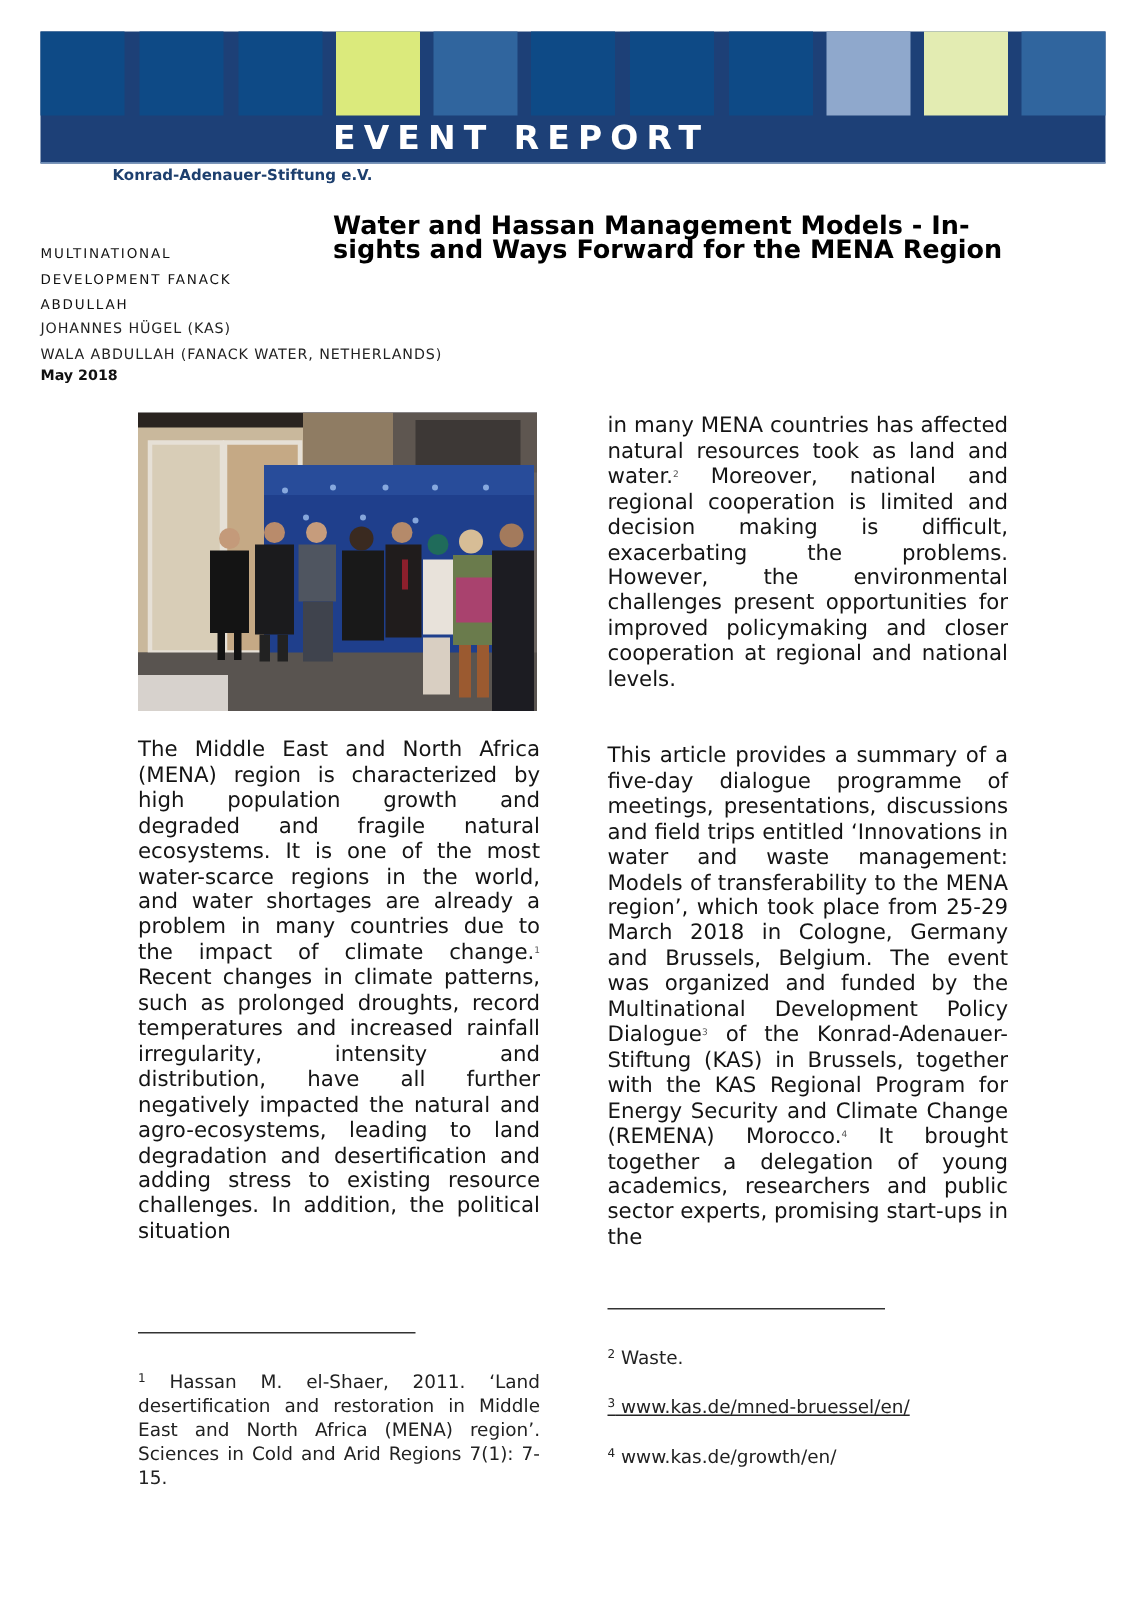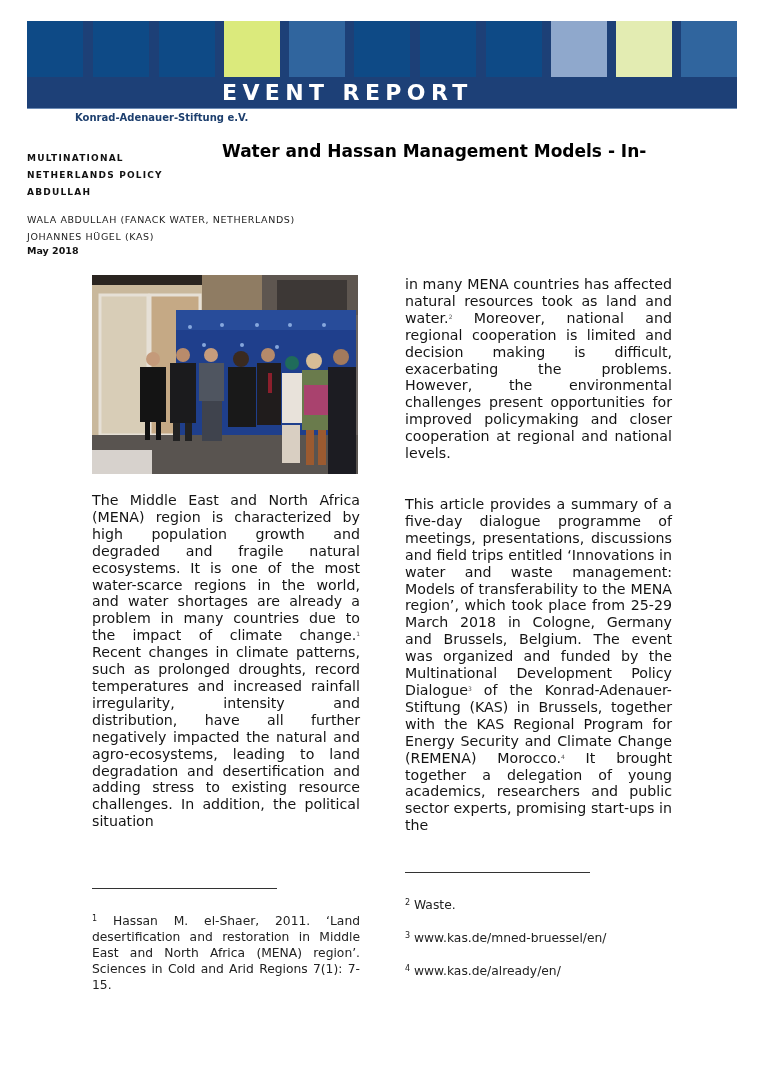--- a/index.html
+++ b/index.html
@@ -9,21 +9,21 @@
     
     .banner { position: absolute; left: 27px; top: 21px; width: 710px; height: 88px; background: #1d4077; }
     .banner .blk { position: absolute; top: 0; height: 56px; width: 56px; }
     .banner .bottomline { position: absolute; left: 0; bottom: 0; width: 100%; height: 1px; background: #6d8cb5; }
     .banner .title { position: absolute; left: 195px; top: 58px; font-family: "DejaVu Sans", sans-serif;
                      font-weight: bold; font-size: 22px; letter-spacing: 5.4px; color: #ffffff; line-height: 28px; }
 
     .org { position: absolute; left: 27px; top: 112px; font-family: "DejaVu Sans", sans-serif; font-size: 10px;
            font-weight: bold; color: #1d3f6e; margin-left: 48px; }
 
-    .series { position: absolute; left: 27px; top: 150px; font-family: "DejaVu Sans", sans-serif; font-weight: bold;
+    .series { position: absolute; left: 27px; top: 162px; font-family: "DejaVu Sans", sans-serif; font-weight: normal;
               font-size: 9px; letter-spacing: 1.2px; line-height: 17px; color: #111; }
     .series div { white-space: nowrap; }
 
     .doc-title { position: absolute; left: 222px; top: 143px; font-family: "DejaVu Sans", sans-serif; font-weight: bold;
                  font-size: 17px; line-height: 16px; color: #000; }
     .doc-title div { white-space: nowrap; }
 
     .authors { position: absolute; left: 27px; top: 211px; font-family: "DejaVu Sans", sans-serif; font-size: 9.5px;
                letter-spacing: 0.6px; line-height: 17px; color: #222; }
     .authors div { white-space: nowrap; }
@@ -44,21 +44,21 @@
 
     .rule { position: absolute; height: 1px; background: #333; }
     .rule-left { left: 92px; top: 888px; width: 185px; }
     .rule-right { left: 405px; top: 872px; width: 185px; }
 
     .footnote { position: absolute; font-family: "DejaVu Sans", sans-serif; font-size: 12.3px; line-height: 16px;
                 color: #222; text-align: justify; }
     .footnote sup { font-size: 8px; vertical-align: 4px; line-height: 0; }
     .fn1 { left: 92px; top: 913px; width: 268px; }
     .fn2 { left: 405px; top: 897px; width: 267px; }
-    .fn3 { left: 405px; top: 930px; width: 267px; }
+    .fn3 { left: 405px; top: 930px; width: 267px; text-decoration: underline; }
     .fn4 { left: 405px; top: 963px; width: 267px; }
     .it { }
   </style>
 </head>
 <body>
 
 <div class="banner">
   <div class="blk" style="left: 0px; background: rgb(14, 74, 134);"></div>
   <div class="blk" style="left: 66px; background: rgb(14, 74, 134);"></div>
   <div class="blk" style="left: 132px; background: rgb(14, 74, 134);"></div>
@@ -71,31 +71,32 @@
   <div class="blk" style="left: 589px; background: rgb(227, 236, 178);"></div>
   <div class="blk" style="left: 654px; background: rgb(48, 101, 158);"></div>
   <div class="title">EVENT REPORT</div>
   <div class="bottomline"></div>
 </div>
 
 <div class="org">Konrad-Adenauer-Stiftung e.V.</div>
 
 <div class="series">
   <div>MULTINATIONAL</div>
-  <div>NETHERLANDS POLICY</div>
+  <div>DEVELOPMENT FANACK</div>
   <div>ABDULLAH</div>
 </div>
 
 <div class="doc-title">
   <div>Water and Hassan Management Models - In-</div>
+  <div>sights and Ways Forward for the MENA Region</div>
 </div>
 
 <div class="authors">
+  <div>JOHANNES HÜGEL (KAS)</div>
   <div>WALA ABDULLAH (FANACK WATER, NETHERLANDS)</div>
-  <div>JOHANNES HÜGEL (KAS)</div>
 </div>
 <div class="date">May 2018</div>
 
 <div class="photo" title="Group photo of nine delegates standing in front of a blue KAS event backdrop in a building lobby">
   <svg width="266" height="199" viewBox="0 0 266 199">
     <rect x="0" y="0" width="266" height="199" fill="#6b6460"></rect>
     <rect x="0" y="0" width="110" height="160" fill="#c9b89c"></rect>
     <rect x="0" y="0" width="266" height="10" fill="#2a2420"></rect>
     <rect x="110" y="0" width="60" height="45" fill="#8f7c63"></rect>
     <rect x="170" y="0" width="96" height="40" fill="#5e5650"></rect>
@@ -157,13 +158,13 @@
 <div class="col col-right2">
   <p><span>This article provides a summary of a five-day dialogue programme of meetings, presentations, discussions and field trips entitled ‘Innovations in water and waste management: Models of transferability to the MENA region’, which took place from 25-29 March 2018 in Cologne, Germany and Brussels, Belgium. The event was organized and funded by the Multinational Development Policy Dialogue</span><sup class="fn">3</sup><span> of the Konrad-Adenauer-Stiftung (KAS) in Brussels, together with the KAS Regional Program for Energy Security and Climate Change (REMENA) Morocco.</span><sup class="fn">4</sup><span> It brought together a delegation of young academics, researchers and public sector experts, promising start-ups in the</span></p>
 </div>
 
 <div class="rule rule-left"></div>
 <div class="rule rule-right"></div>
 
 <div class="footnote fn1"><sup>1</sup><span> Hassan M. el-Shaer, 2011. ‘Land desertification and restoration in Middle East and North Africa (MENA) region’. </span><span class="it">Sciences in Cold and Arid Regions</span><span> 7(1): 7-15.</span></div>
 <div class="footnote fn2"><sup>2</sup><span> Waste.</span></div>
 <div class="footnote fn3"><sup>3</sup><span> www.kas.de/mned-bruessel/en/</span></div>
-<div class="footnote fn4"><sup>4</sup><span> www.kas.de/already/en/</span></div>
+<div class="footnote fn4"><sup>4</sup><span> www.kas.de/growth/en/</span></div>
 
 </body></html>

